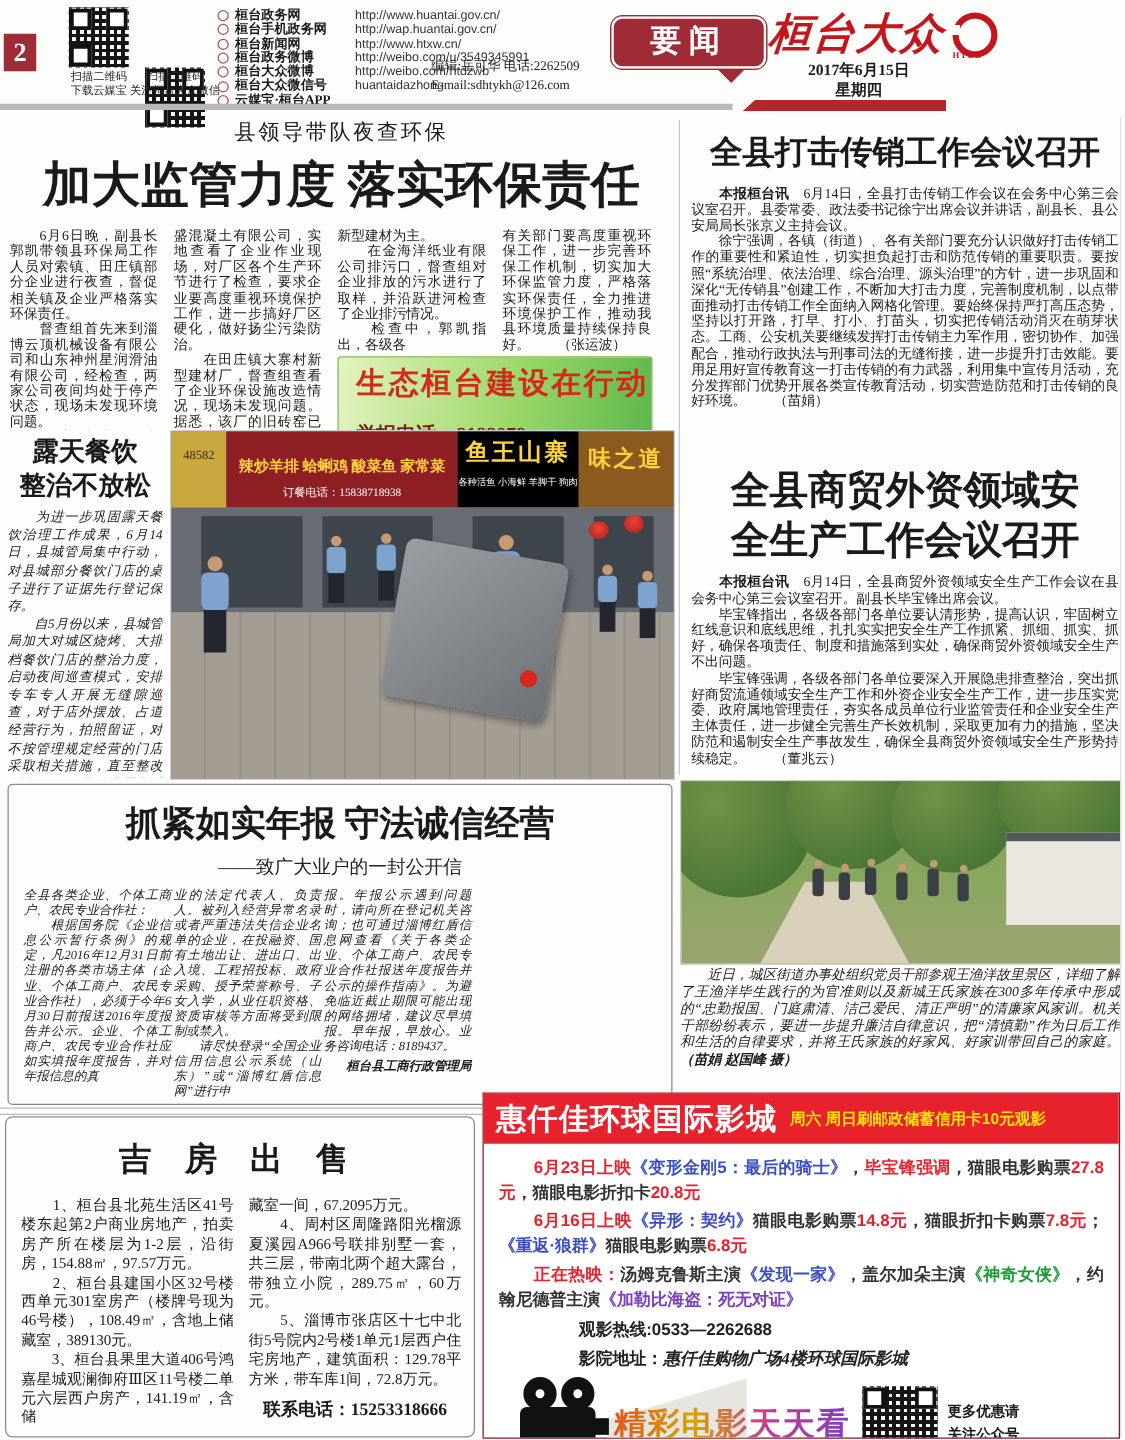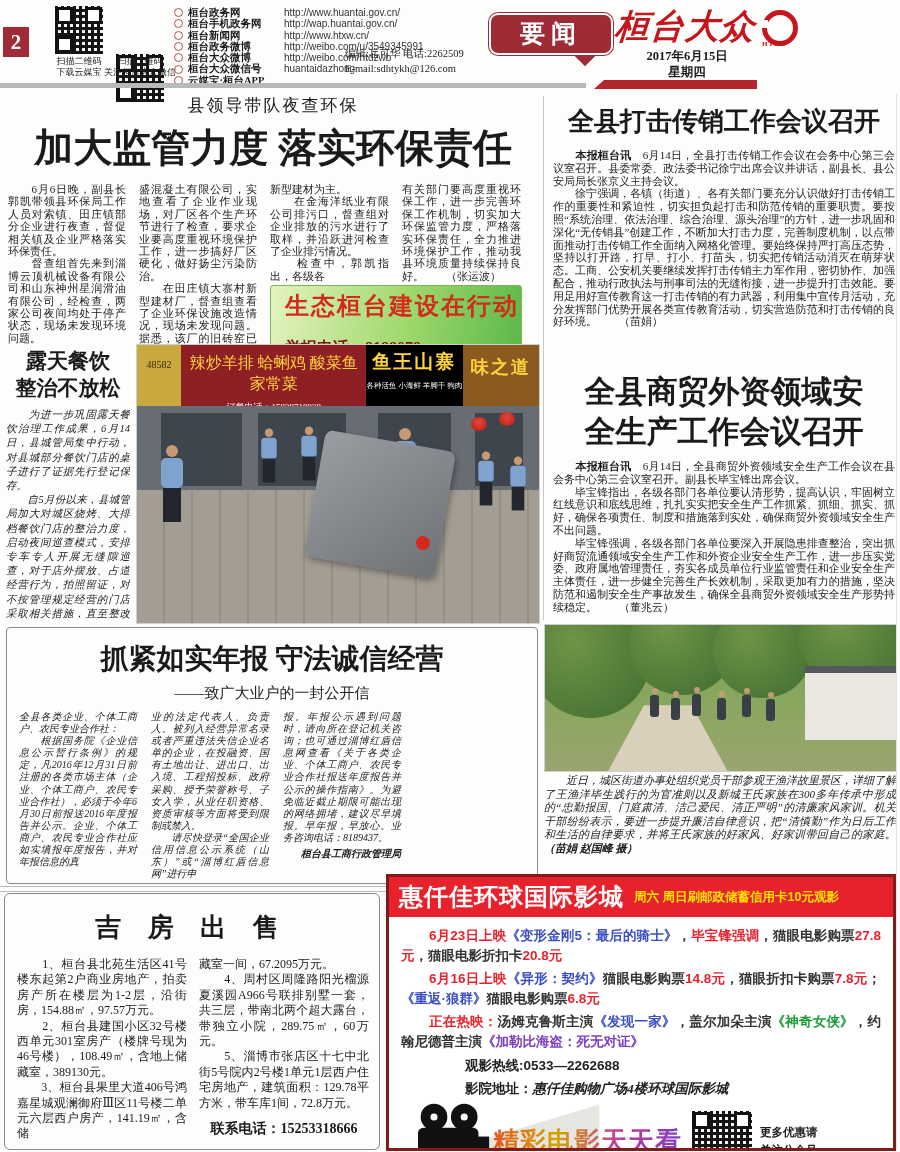--- a/index.html
+++ b/index.html
@@ -62,21 +62,21 @@
   
   #food{left:6px;top:346px;width:124px;height:276px;overflow:hidden;}
   #food h2{margin:2px 0 6px;text-align:center;font-size:21px;line-height:27px;font-weight:900;}
   #food .body{font-size:10.5px;line-height:14.2px;}
 
   
   #pstreet{left:136px;top:344px;width:402px;height:278px;overflow:hidden;background:#8d9298;border:1px solid #cfcfcf;}
   .sgn{position:absolute;top:0;height:22%;overflow:hidden;color:#ffd23c;}
   #sgnL{left:0;width:11%;background:#c9a83e;color:#3a2c10;font-size:10px;padding-top:14px;text-align:center;}
   #sgn1{left:11%;width:46%;background:#8e1f24;text-align:center;}
-  #sgn1 .a{font-size:16px;font-weight:normal;padding-top:8px;}
+  #sgn1 .a{font-size:12px;font-weight:bold;padding-top:20px;}
   #sgn1 .b{color:#fff;font-size:9px;margin-top:6px;}
   #sgn2{left:57%;width:24%;background:#000000;text-align:center;}
   #sgn2 .a{font-size:19px;font-weight:900;padding-top:4px;letter-spacing:2px;}
   #sgn2 .b{color:#fff;font-size:7.5px;margin-top:6px;}
   #sgn3{left:81%;width:19%;background:#8a5a1e;text-align:center;}
   #sgn3 .a{font-size:18px;font-weight:900;padding-top:10px;letter-spacing:2px;}
   #psmid{position:absolute;left:0;top:22%;width:100%;height:30%;background:#686d74;}
   .door{position:absolute;top:8%;height:88%;background:#3f454c;}
   #pground{position:absolute;left:0;top:52%;width:100%;height:48%;
      background:repeating-linear-gradient(90deg,#a39d93 0 26px,#968f85 26px 28px),
@@ -110,38 +110,38 @@
   .pfig{position:absolute;width:9px;height:22px;background:#3a3f46;border-radius:3px;}
   .pfig:before{content:"";position:absolute;top:-7px;left:2px;width:6px;height:6px;border-radius:50%;background:#c79a76;}
   #pcap{left:544px;top:774px;width:352px;height:110px;overflow:hidden;font-size:11px;line-height:13.6px;}
   #pcap .by{font-weight:bold;}
 
   
   #letter{left:6px;top:627px;width:532px;height:257px;border:1px solid #8a8a8a;border-radius:4px;
           box-sizing:border-box;padding:8px 12px;overflow:hidden;}
   #letter h2{margin:4px 0 6px;text-align:center;font-size:28px;font-weight:900;white-space:nowrap;}
   #letter .sub{text-align:center;font-size:15px;color:#222;margin-bottom:8px;}
-  #letter .cols4{gap:14px;}
+  #letter .cols4{gap:2px;}
   #letter .ncol{width:118px;flex:none;font-size:10px;line-height:12.1px;}
   #letter .sig{font-weight:bold;text-align:right;margin-top:4px;}
 
   
   #hrule{left:0;top:886px;width:540px;height:4px;border-top:1px solid #bbb;border-bottom:1px solid #bbb;}
   #edge{left:896px;top:94px;width:1px;height:1056px;background:#e2e2e2;}
 
   
   #housing{left:4px;top:893px;width:376px;height:257px;border:1px solid #8a8a8a;border-radius:6px;
            box-sizing:border-box;padding:10px 12px;overflow:hidden;}
   #housing h2{margin:6px 0 12px;text-align:center;font-size:26px;font-weight:900;letter-spacing:10px;}
   #housing .hcols{display:flex;gap:12px;}
   #housing .hcol{width:170px;flex:none;font-size:12px;line-height:15.4px;}
   #housing .contact{font-weight:bold;font-size:14px;text-align:center;margin-top:10px;}
 
   
-  #cinema{left:386px;top:874px;width:510px;height:277px;border:3px solid #7f1d1d;box-sizing:border-box;
+  #cinema{left:386px;top:874px;width:510px;height:277px;border:1px solid #7f1d1d;box-sizing:border-box;
           background:#fff;overflow:hidden;}
   #cinhead{background:#e8222d;height:40px;display:flex;align-items:center;padding:0 10px;}
   #cinhead .t{color:#fff;font-weight:900;font-size:24px;letter-spacing:1px;white-space:nowrap;}
   #cinhead .n{color:#ffe400;font-weight:bold;font-size:12.5px;margin-left:10px;white-space:nowrap;
               font-family:"Liberation Sans","DejaVu Sans",sans-serif;}
   #cinbody{padding:6px 12px 0;font-family:"Liberation Sans","DejaVu Sans",sans-serif;}
   .ad-line{margin:3px 0;font-size:13.5px;line-height:20px;font-weight:bold;}
   .ad-line .ind{padding-left:28px;}
   .c-red{color:#e8222d;} .c-blue{color:#3a4fc4;} .c-green{color:#1d9e34;}
   .c-purple{color:#7b3fc0;} .c-dark{color:#333;}

